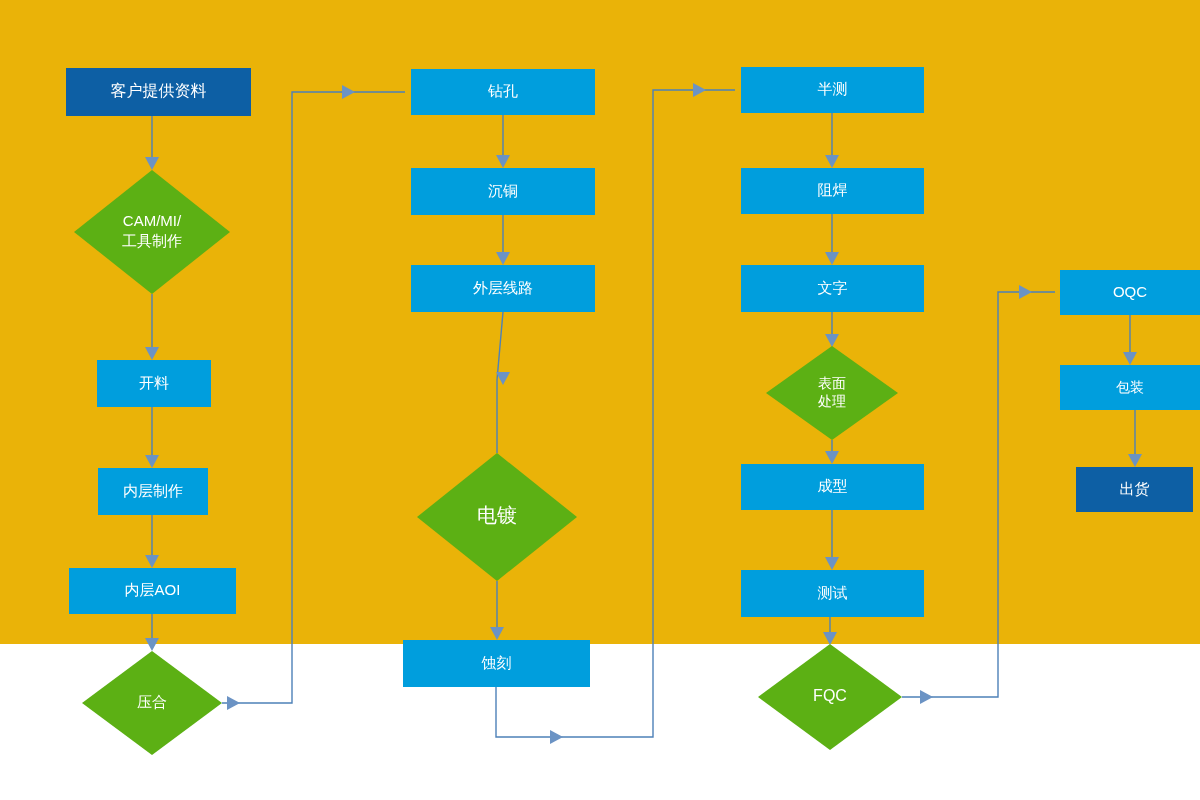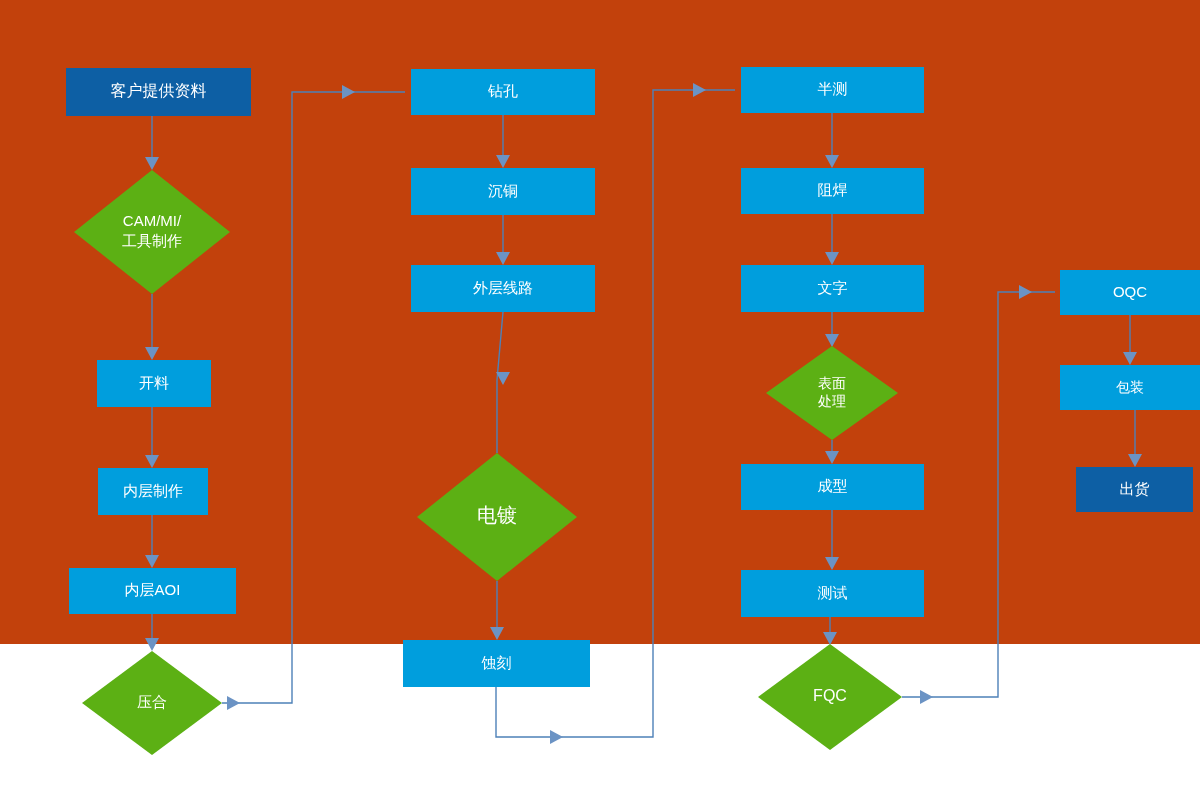--- a/index.html
+++ b/index.html
@@ -10,21 +10,21 @@
   body {
     width: 1200px;
     height: 800px;
     font-family: "Liberation Sans", "DejaVu Sans", sans-serif;
     overflow: hidden;
   }
   #flowchart-root {
     position: relative;
     width: 1200px;
     height: 644px;
-    background: #c2410c;
+    background: #eab308;
     text-align: center;
   }
   #flow-svg {
     position: absolute;
     left: 0;
     top: 0;
     width: 1200px;
     height: 800px;
   }
   .node-label {

